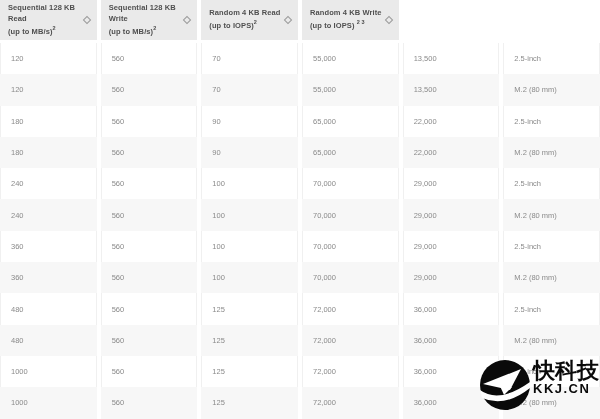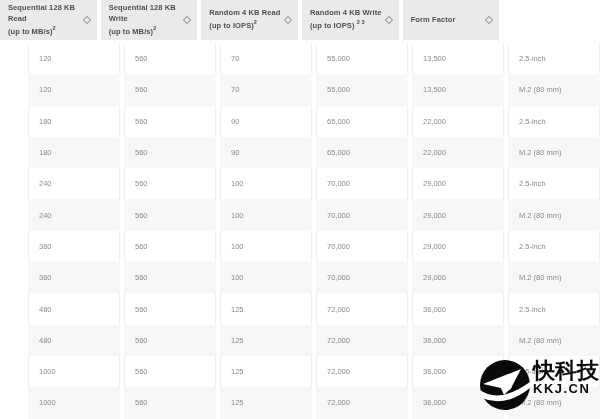--- a/index.html
+++ b/index.html
@@ -23,21 +23,21 @@
     color:#4f4f4f; line-height:1.45; letter-spacing:.1px;
   }
   .th-label sup { font-size:5.5px; }
   .sort-diamond {
     flex:0 0 auto; width:6px; height:6px;
     border:1px solid #9b9b9b; transform:rotate(45deg);
     margin-left:4px; background:transparent;
   }
   .trow {
     display:grid; grid-template-columns:repeat(6,1fr);
-    column-gap:4px; height:31.3px;padding-left:28px;
+    column-gap:4px; height:31.3px;
   }
   .cell {
     display:flex; align-items:center; padding:0 10px;
     font-size:7.5px; color:#8a8a8a; background:#fff;
     border-left:1px solid #f0f0f0; border-right:1px solid #f0f0f0;
     white-space:nowrap; overflow:hidden;
   }
   .trow.alt .cell { background:#f7f7f7; border-color:#f7f7f7; }
   .watermark {
     position:absolute; right:1px; bottom:4px;
@@ -68,24 +68,20 @@
         <div class="th">
           <div class="th-label">Sequential 128 KB<br>Write<br>(up to MB/s)<sup>2</sup></div>
           <span class="sort-diamond"></span>
         </div>
         <div class="th">
           <div class="th-label">Random 4 KB Read<br>(up to IOPS)<sup>2</sup></div>
           <span class="sort-diamond"></span>
         </div>
         <div class="th">
           <div class="th-label">Random 4 KB Write<br>(up to IOPS) <sup>2 3</sup></div>
-          <span class="sort-diamond"></span>
-        </div>
-        <div class="th">
-          <div class="th-label">Form Factor</div>
           <span class="sort-diamond"></span>
         </div>
       </div>
     <div id="tbody">
         <div class="trow">
           <div class="cell">120</div>
           <div class="cell">560</div>
           <div class="cell">70</div>
           <div class="cell">55,000</div>
           <div class="cell">13,500</div>

